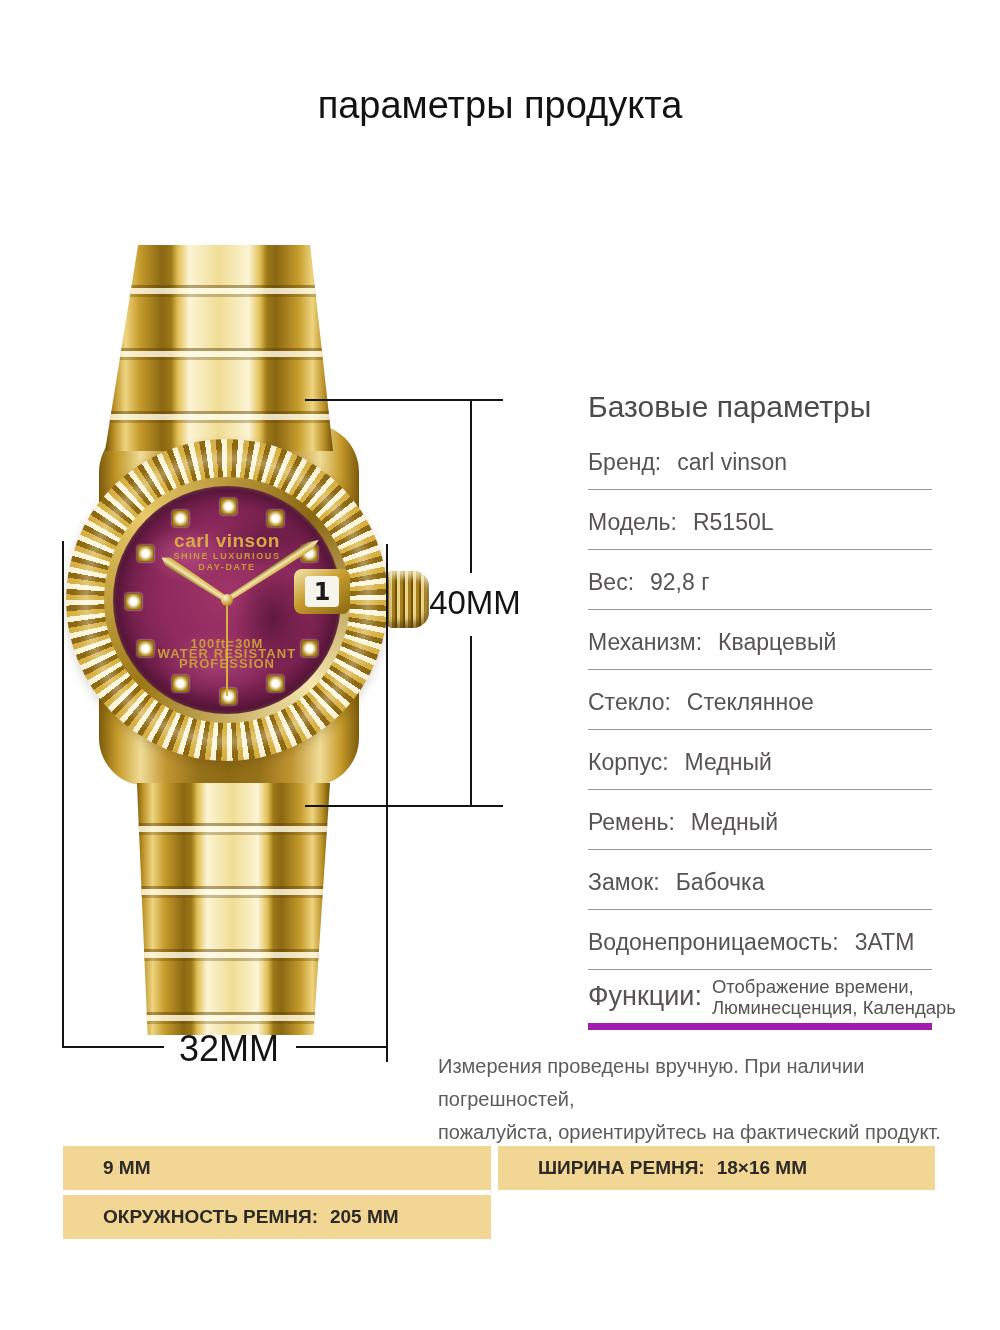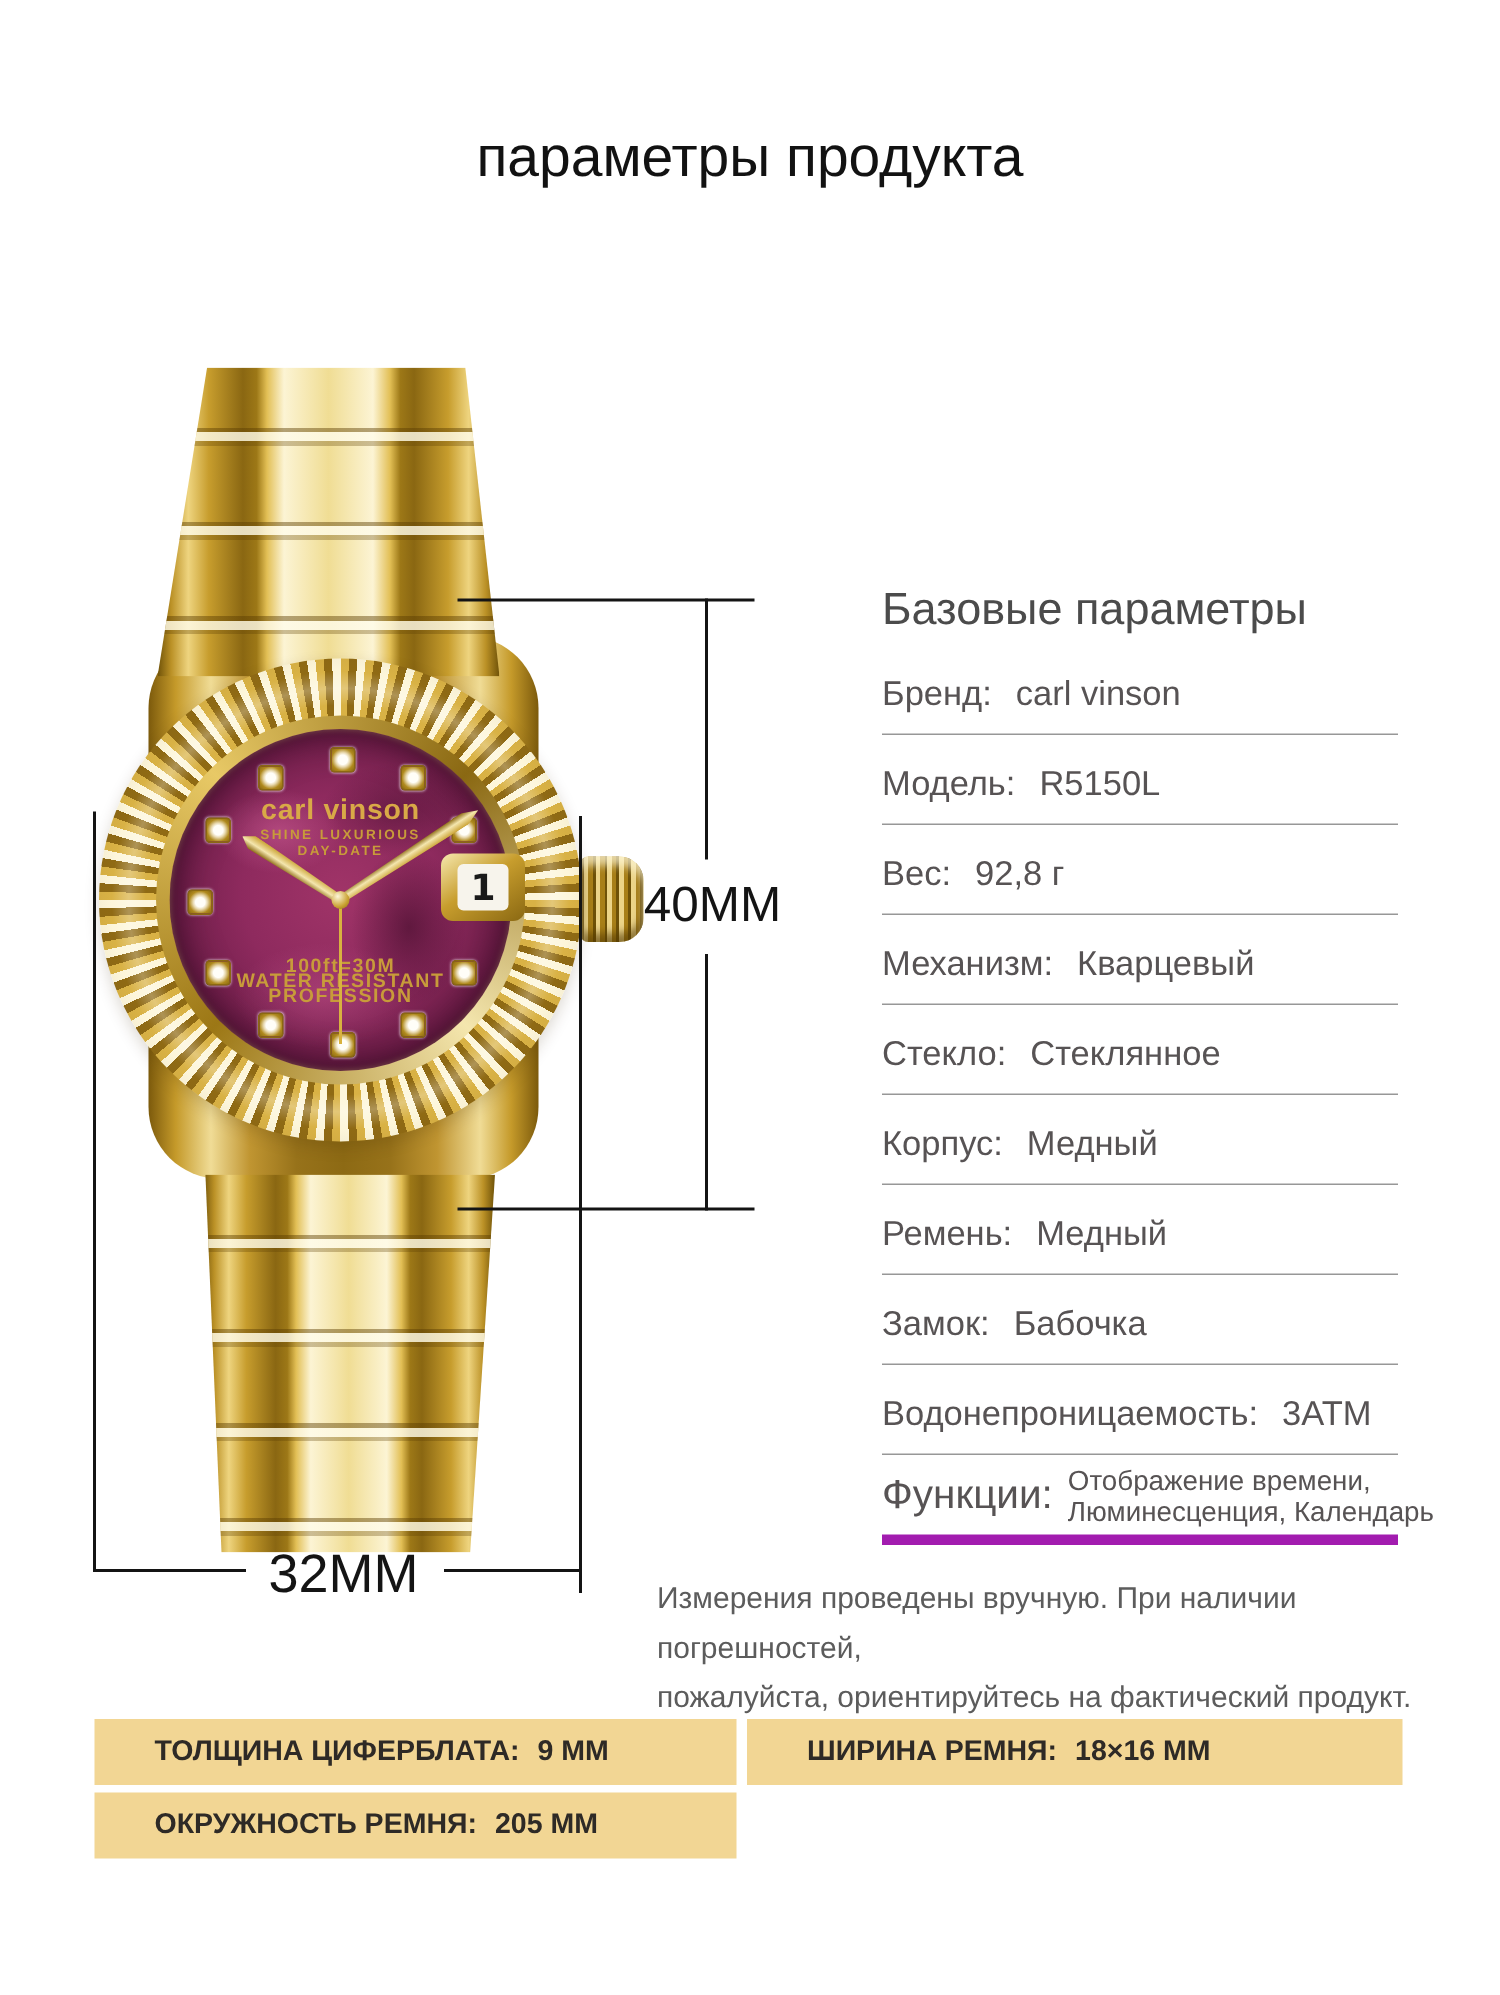--- a/index.html
+++ b/index.html
@@ -231,21 +231,20 @@
   </div>
 </div>
 
 <div class="abs disclaimer">
   <div>Измерения проведены вручную. При наличии погрешностей,</div>
   <div>пожалуйста, ориентируйтесь на фактический продукт.</div>
 </div>
 
 <div class="size-table">
   <div class="size-cell" style="background: rgb(242, 214, 148);">
-    <span class="c-label">ТОЛЩИНА ЦИФЕРБЛАТА:</span>
     <span class="c-value">9 MM</span>
   </div>
   <div class="size-cell" style="background: rgb(242, 214, 148);">
     <span class="c-label">ШИРИНА РЕМНЯ:</span>
     <span class="c-value">18×16 MM</span>
   </div>
   <div class="size-cell" style="background: rgb(242, 214, 148);">
     <span class="c-label">ОКРУЖНОСТЬ РЕМНЯ:</span>
     <span class="c-value">205 MM</span>
   </div>

